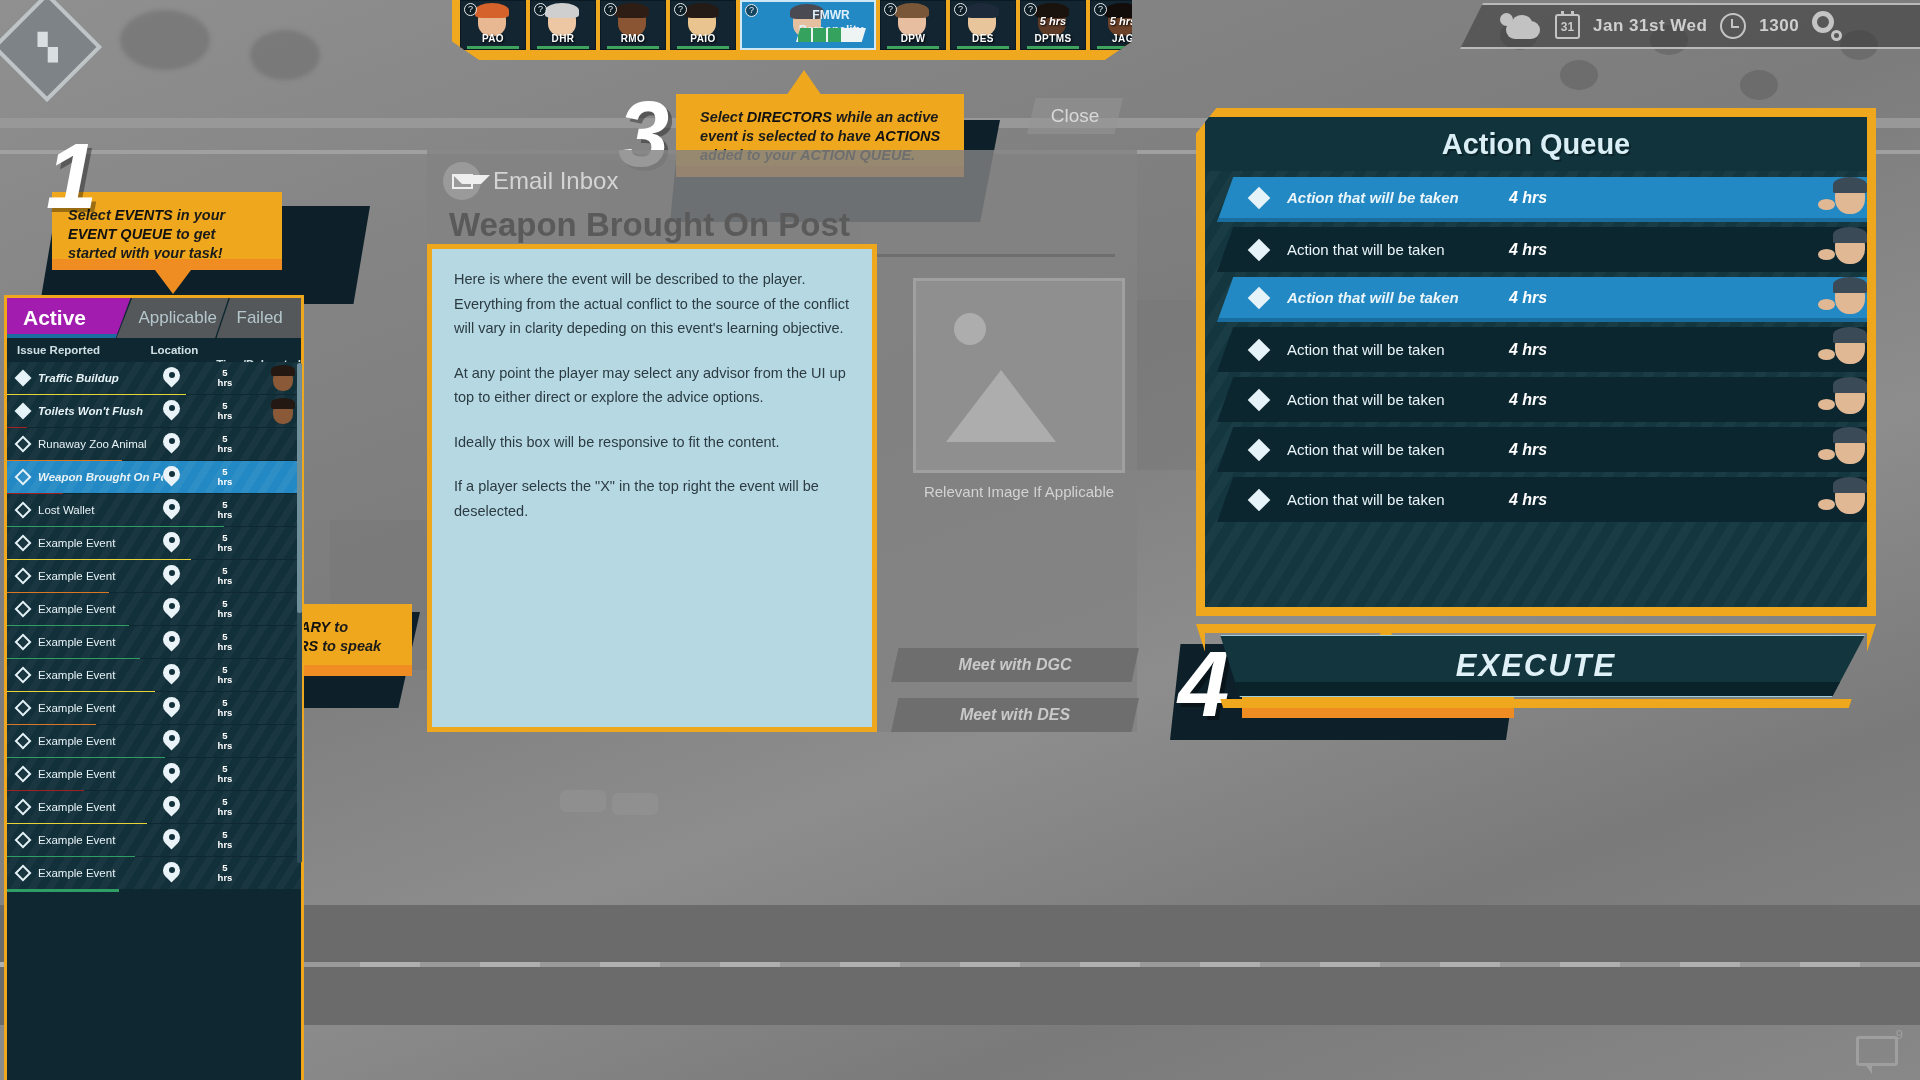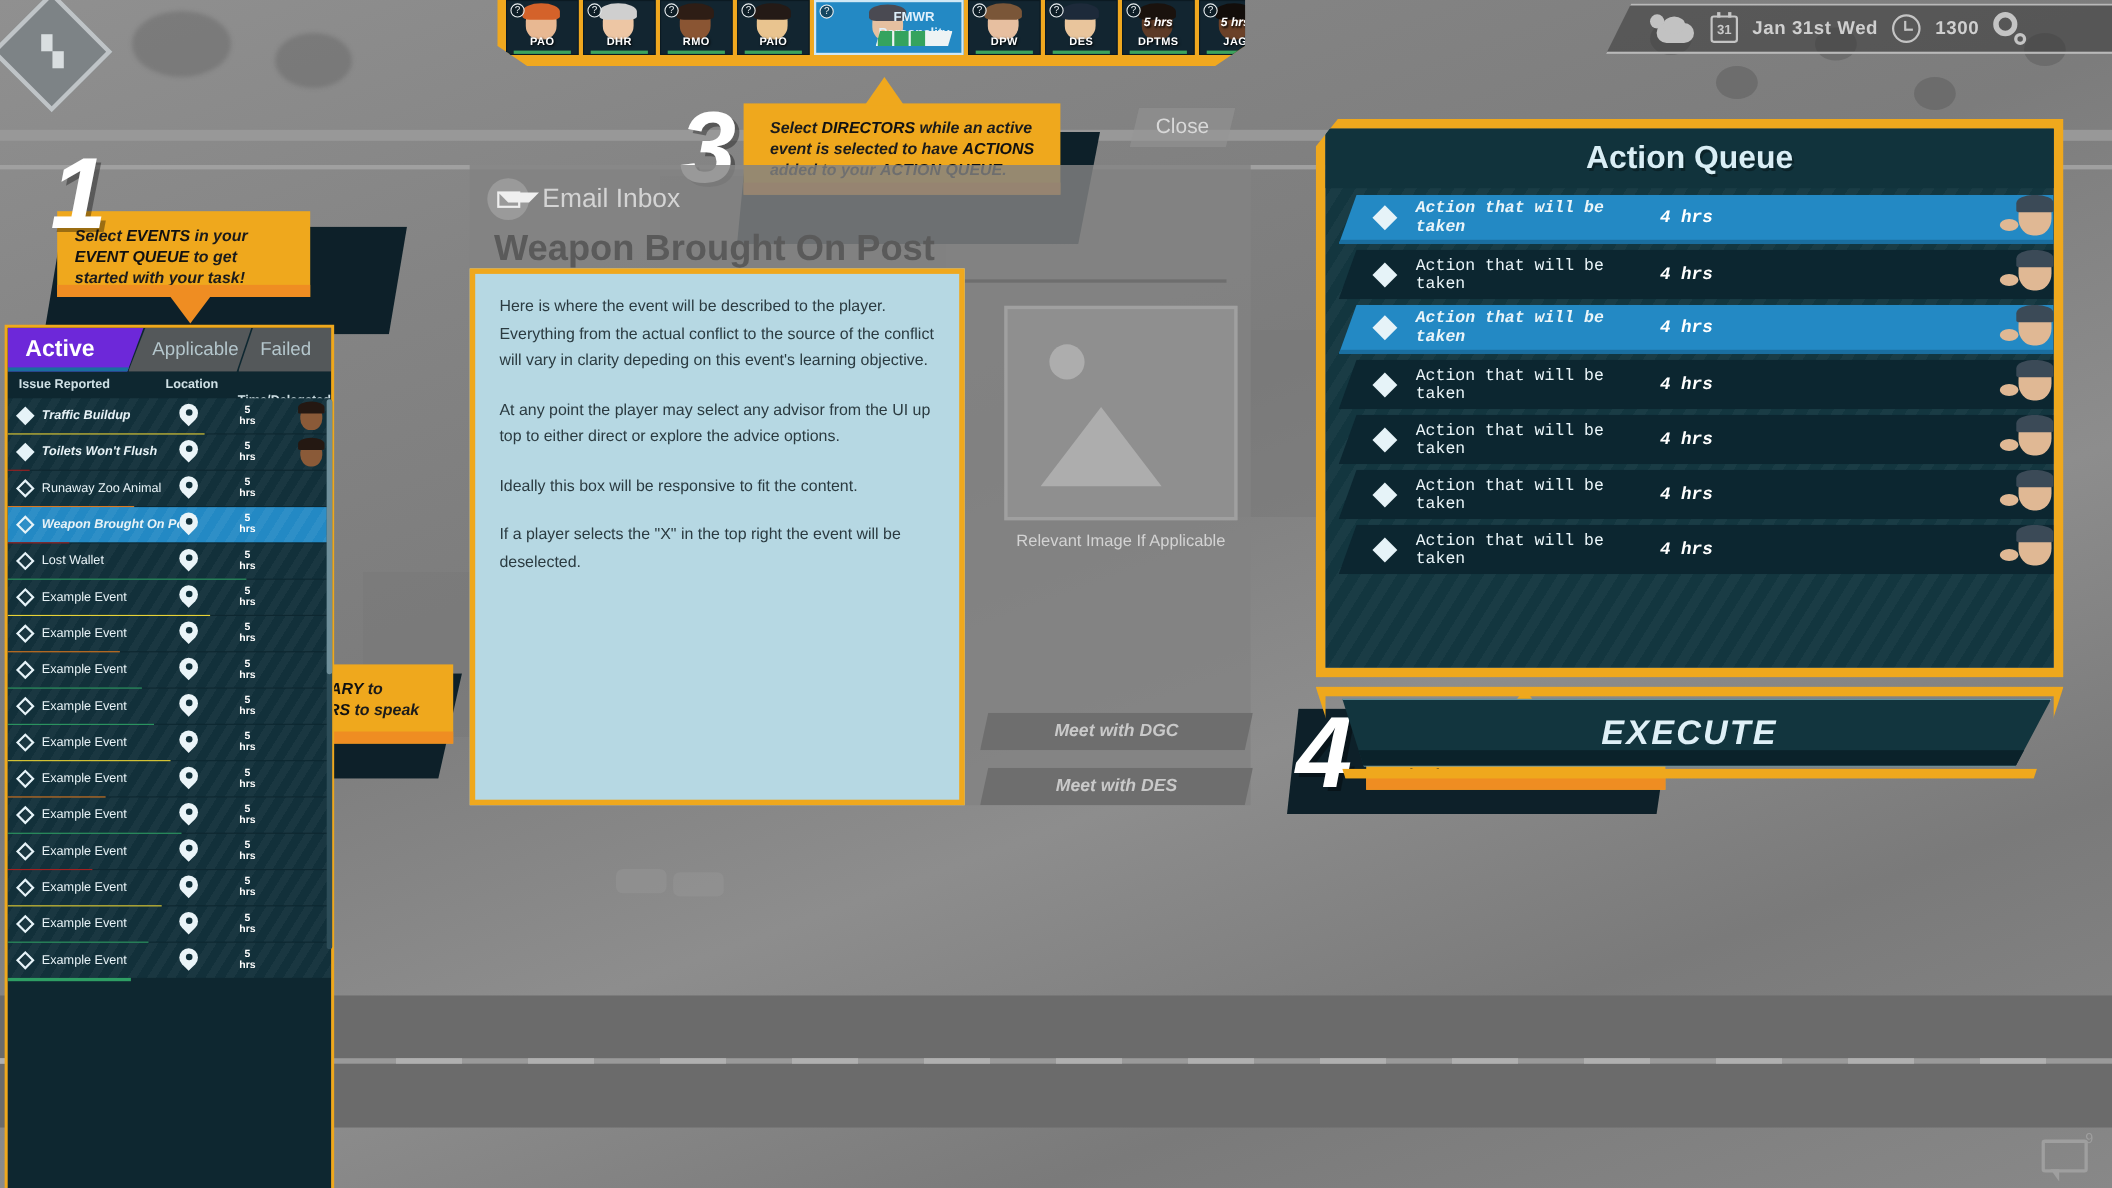--- a/index.html
+++ b/index.html
@@ -165,21 +165,21 @@
     clip-path: polygon(0 0, 100% 0, 100% 100%, 0 100%);
     padding:3px;
   }
   .eq-inner { position:absolute; inset:3px; background:#0e2730; overflow:hidden; }
   .eq-tabs { position:relative; height:40px; display:flex; }
   .eq-tab {
     position:relative; height:40px; line-height:40px; color:#b4c6cc;
     font-size:17px; padding:0 14px 0 16px; background:#54585a;
   }
   .eq-tab.t1 {
-    background:#6d28d9; color:#fff; font-weight:bold; font-size:21px;
+    background:#a21caf; color:#fff; font-weight:bold; font-size:21px;
     width:130px; clip-path: polygon(0 0, 100% 0, 88% 100%, 0 100%);
     border-bottom:4px solid #1a6e9f;
   }
   .eq-tab.t2 { width:112px; margin-left:-14px; clip-path: polygon(14% 0, 100% 0, 88% 100%, 0 100%); padding-left:22px;}
   .eq-tab.t3 { width:88px; margin-left:-12px; clip-path: polygon(16% 0, 100% 0, 100% 100%, 0 100%); padding-left:20px;}
   .eq-head {
     height:24px; display:flex; align-items:center;
     color:#cfe0e5; font-size:11.5px; font-weight:bold; background:#0e2730;
   }
   .eq-head .c1{ width:148px; padding-left:10px; }
@@ -284,21 +284,20 @@
   .aq-title {
     position:absolute; left:0; right:0; top:0; height:54px; line-height:54px;
     text-align:center; color:#d9eef5; font-size:29px; font-weight:bold;
     background:#11333c; text-shadow:2px 2px 0 rgba(0,0,0,.3);
   }
   .aq-list { position:absolute; left:12px; right:0px; top:60px; }
   .aq-row {
     position:relative; height:45px; margin-bottom:5px; display:flex; align-items:center;
     background:#0c2630;
     clip-path: polygon(2.5% 0, 100% 0, 100% 100%, 0 100%);
-    font-family: Liberation Mono, monospace;
   }
   .aq-row.sel { background:#2389c4; border-bottom:4px solid #1a6e9f; }
   .aq-row .dia { width:16px; height:16px; background:#e6f3f8; transform:rotate(45deg); margin:0 20px 0 34px; }
   .aq-row .lbl { color:#eaf5f9; font-size:15px; width:222px; }
   .aq-row.sel .lbl { font-weight:bold; font-style:italic; }
   .aq-row .hrs { color:#fff; font-size:16px; font-weight:bold; font-style:italic; }
   .aq-av { position:absolute; right:-2px; top:0px; width:56px; height:45px; overflow:hidden; }
   .aq-av .hd { position:absolute; right:4px; top:3px; width:30px; height:34px; border-radius:45%; background:#e0b894; }
   .aq-av .hr2 { position:absolute; right:2px; top:0px; width:34px; height:16px; border-radius:50% 50% 10% 10%; background:#3b4a57; }
   .aq-av .hand { position:absolute; right:34px; top:22px; width:17px; height:11px; border-radius:50%; background:#e0b894; }

